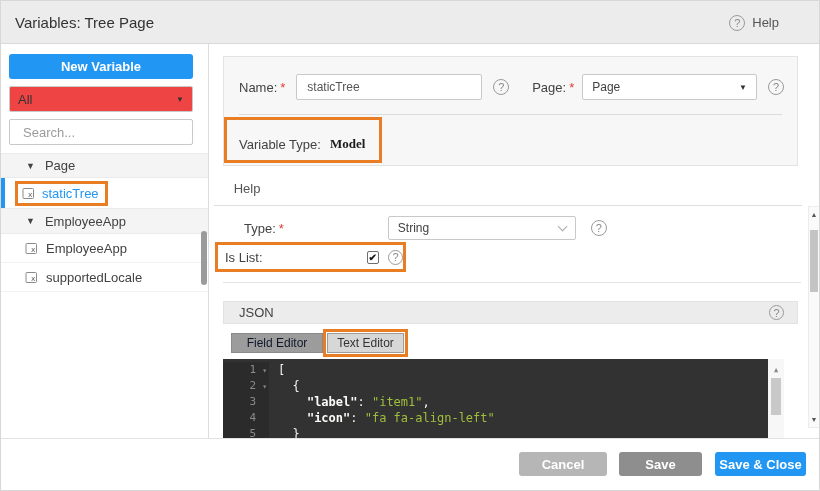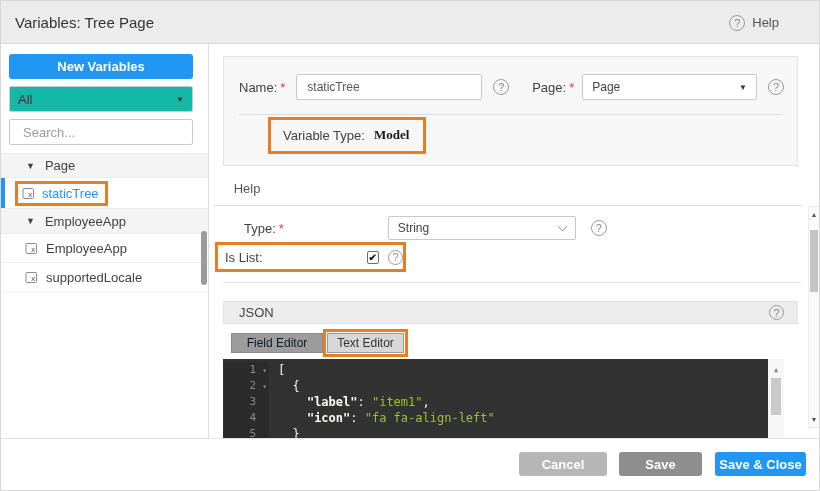--- a/index.html
+++ b/index.html
@@ -13,21 +13,21 @@
   .help { position:absolute; right:42px; top:0; height:43px; display:flex; align-items:center; gap:7px; cursor:pointer; }
   .help .label { font-size:13px; color:#555; }
 
   .qicon { display:inline-flex; width:16px; height:16px; border:1px solid #9a9a9a; border-radius:50%; color:#8a8a8a;
            font-size:11px; align-items:center; justify-content:center; background:transparent; flex:0 0 auto; }
 
   
   .sidebar { position:absolute; left:0; top:43px; width:208px; height:394px; background:#fff; border-right:1px solid #ddd; }
   .btn-new { position:absolute; left:8px; top:10px; width:184px; height:25px; background:#2196f3; color:#fff;
              font-size:13px; font-weight:bold; border:none; border-radius:3px; cursor:pointer; }
-  .select-box { position:absolute; left:8px; height:26px; width:184px; background:#14b8a6; border:1px solid #c9c9c9;
+  .select-box { position:absolute; left:8px; height:26px; width:184px; background:#ef4444; border:1px solid #c9c9c9;
                 border-radius:2px; display:flex; align-items:center; padding:0 8px; font-size:13px; color:#333; }
   .select-box .caret { margin-left:auto; font-size:8px; color:#333; }
   .search-box { position:absolute; left:8px; top:75px; height:26px; width:184px; background:#fff; border:1px solid #c9c9c9;
                 border-radius:2px; display:flex; align-items:center; padding:0 7px; gap:6px; }
   .search-box input { border:none; outline:none; flex:1; font-size:13px; color:#444; font-family:"Liberation Sans",sans-serif; background:transparent; }
   .search-box input::placeholder { color:#9b9b9b; }
 
   .tree { position:absolute; left:0; top:109px; width:100%; }
   .tree-header { height:26px; background:#f4f4f4; border-top:1px solid #ebebeb; border-bottom:1px solid #ebebeb;
                  display:flex; align-items:center; cursor:pointer; }
@@ -51,21 +51,21 @@
   .row-name { left:15px; top:17px; height:26px; width:545px; }
   .flabel { font-size:13px; color:#424242; white-space:pre; }
   .req { color:#e53935; font-size:13px; margin:0 3px 0 3px; }
   .text-input { width:202px; height:26px; border:1px solid #c9c9c9; border-radius:2px; background:#fff; padding:0 10px;
                 font-size:12px; color:#555; font-family:"Liberation Sans",sans-serif; outline:none; }
   .mini-select { height:26px; background:#fff; border:1px solid #c9c9c9; border-radius:2px; display:flex; align-items:center;
                  padding:0 9px; font-size:12px; color:#424242; }
   .mini-select .caret { margin-left:auto; font-size:8px; color:#333; }
   .panel-divider { position:absolute; left:15px; top:57px; width:543px; height:1px; background:#dcdcdc; }
   .vt-box { position:absolute; left:0px; top:60px; display:inline-flex; align-items:center; border:3px solid #e87d23;
-            padding:7px 14px 8px 12px; background:transparent;margin-left:44px; }
+            padding:16px 14px 8px 12px; background:transparent; }
   .vt-box .vtv { font-weight:bold; color:#1b1b1b; margin-left:9px; font-size:13px;font-family:Liberation Serif, serif; }
 
   .tabbar { position:absolute; left:5px; top:129px; width:588px; height:33px; border-bottom:1px solid #ddd; display:flex; align-items:flex-end; }
   .tab { height:33px; display:flex; align-items:center; justify-content:center; font-size:13px; cursor:pointer; }
   .tab.active { width:71px; margin-left:9px; background:#fff; border:1px solid #ddd; border-bottom:1px solid #fff;
                 border-top:3px solid #2196f3; color:#333; margin-bottom:-1px; }
   .tab.plain { width:52px; margin-left:7px; color:#555; }
 
   .row-type { left:35px; top:171px; height:26px; width:560px; }
   .chevron { width:7px; height:7px; border-right:1px solid #a9a9a9; border-bottom:1px solid #a9a9a9; transform:rotate(45deg); margin-left:auto; margin-bottom:3px; }
@@ -121,21 +121,21 @@
 
   <div class="titlebar">
     <div class="title">Variables: Tree Page</div>
     <div class="help">
       <span class="qicon">?</span>
       <span class="label">Help</span>
     </div>
   </div>
 
   <div class="sidebar">
-    <button class="btn-new">New Variables</button>
+    <button class="btn-new">New Variable</button>
 
     <div class="select-box" style="top:42px;">
       <span>All</span>
       <span class="caret">▼</span>
     </div>
 
     <div class="search-box">
       <svg width="13" height="13" viewBox="0 0 13 13">
         <circle cx="5.3" cy="5.3" r="4" fill="none" stroke="#8a8a8a" stroke-width="1.3"></circle>
         <line x1="8.4" y1="8.4" x2="12" y2="12" stroke="#8a8a8a" stroke-width="1.3"></line>

